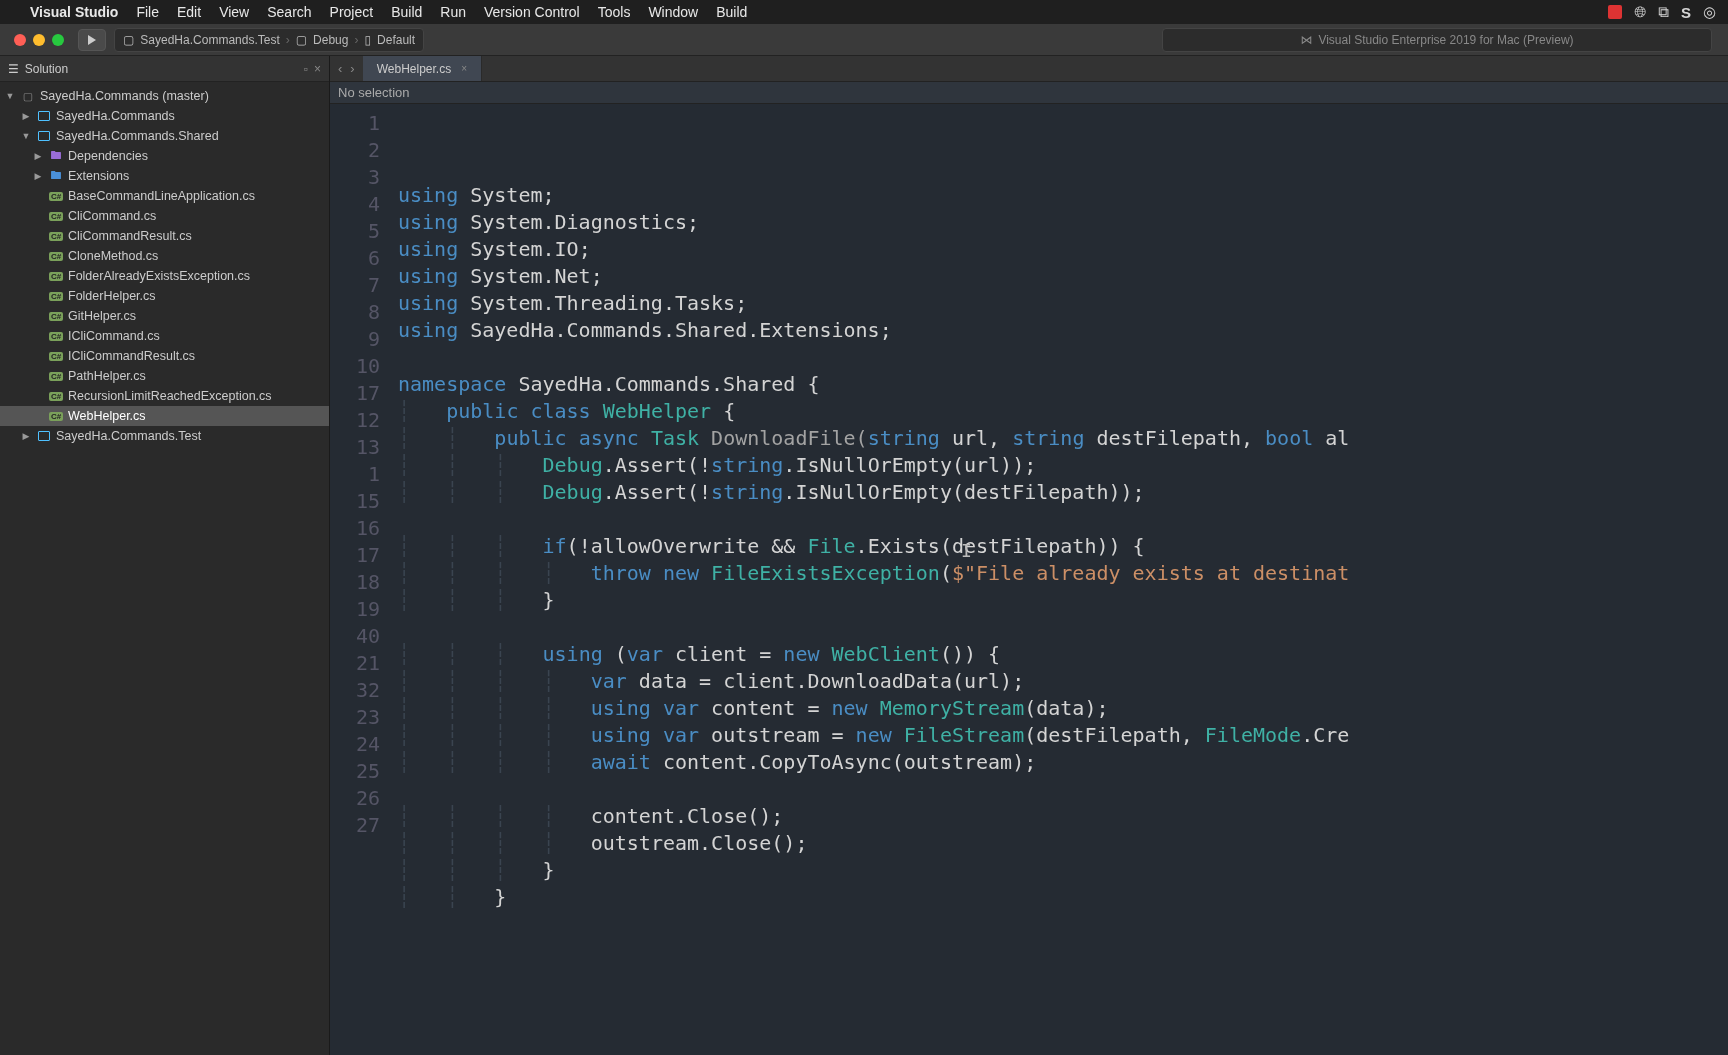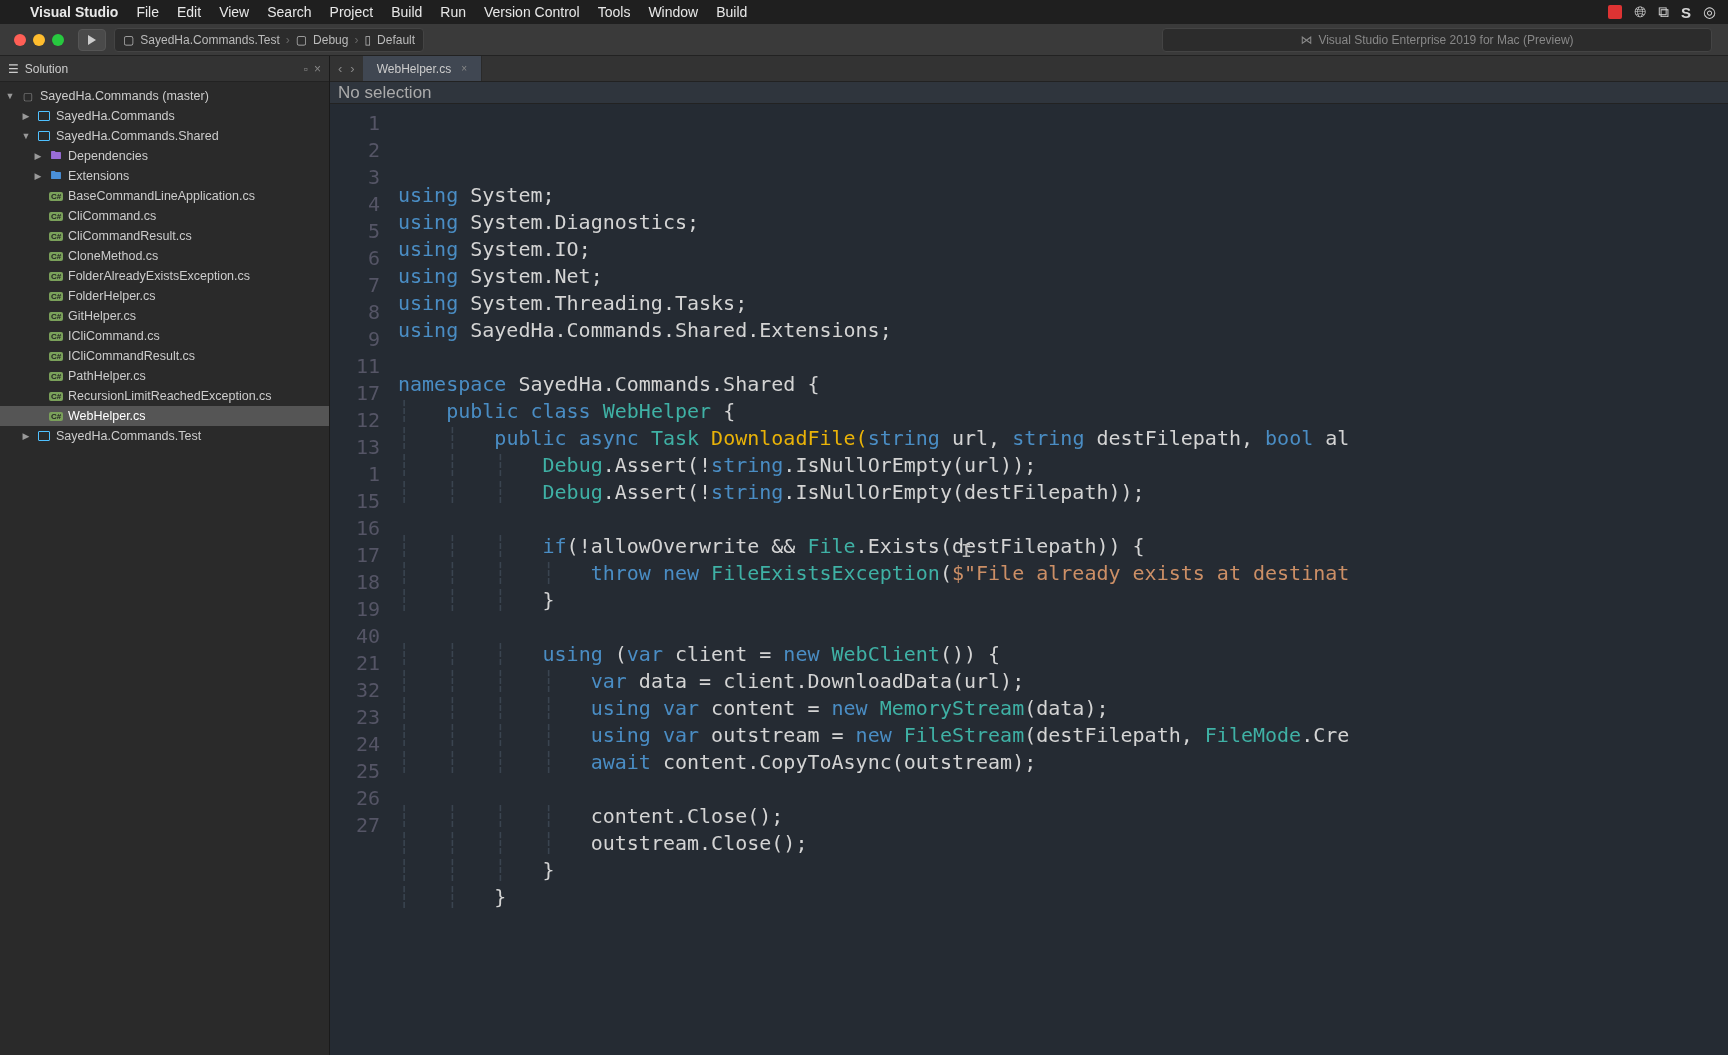--- a/index.html
+++ b/index.html
@@ -157,21 +157,21 @@
   color: #ccc;
   border-right: 1px solid #2a2a2a;
 }
 .tab-close { color: #888; font-size: 10px; }
 .breadcrumb-bar {
   height: 22px;
   background: #2f353d;
   display: flex;
   align-items: center;
   padding: 0 8px;
-  font-size: 17px;
+  font-size: 13px;
   color: #aaa;
   border-bottom: 1px solid #222;
 }
 
 
 .code-editor {
   flex: 1;
   display: flex;
   font-family: "SF Mono", Menlo, Consolas, monospace;
   font-size: 20px;
@@ -191,21 +191,21 @@
   flex: 1;
   padding-top: 6px;
   white-space: pre;
   position: relative;
 }
 .code-lines .line { height: 27px; line-height: 27px; }
 .kw { color: #4a8dc4; }
 .type { color: #3fb1a5; }
 .str { color: #cc8f66; }
 .ns { color: #d4d4d4; }
-.mthd { color: #eab308; }
+.mthd { color: #a3a3a3; }
 .punc { color: #d4d4d4; }
 .ident { color: #d4d4d4; }
 .indent-guide {
   color: #3a4450;
 }
 .text-cursor {
   position: absolute;
   font-size: 18px;
   color: #bbb;
 }
@@ -423,21 +423,21 @@
       <div class="gutter" id="gutter">
           <div>1</div>
           <div>2</div>
           <div>3</div>
           <div>4</div>
           <div>5</div>
           <div>6</div>
           <div>7</div>
           <div>8</div>
           <div>9</div>
-          <div>11</div>
+          <div>10</div>
           <div>17</div>
           <div>12</div>
           <div>13</div>
           <div>1</div>
           <div>15</div>
           <div>16</div>
           <div>17</div>
           <div>18</div>
           <div>19</div>
           <div>40</div>

